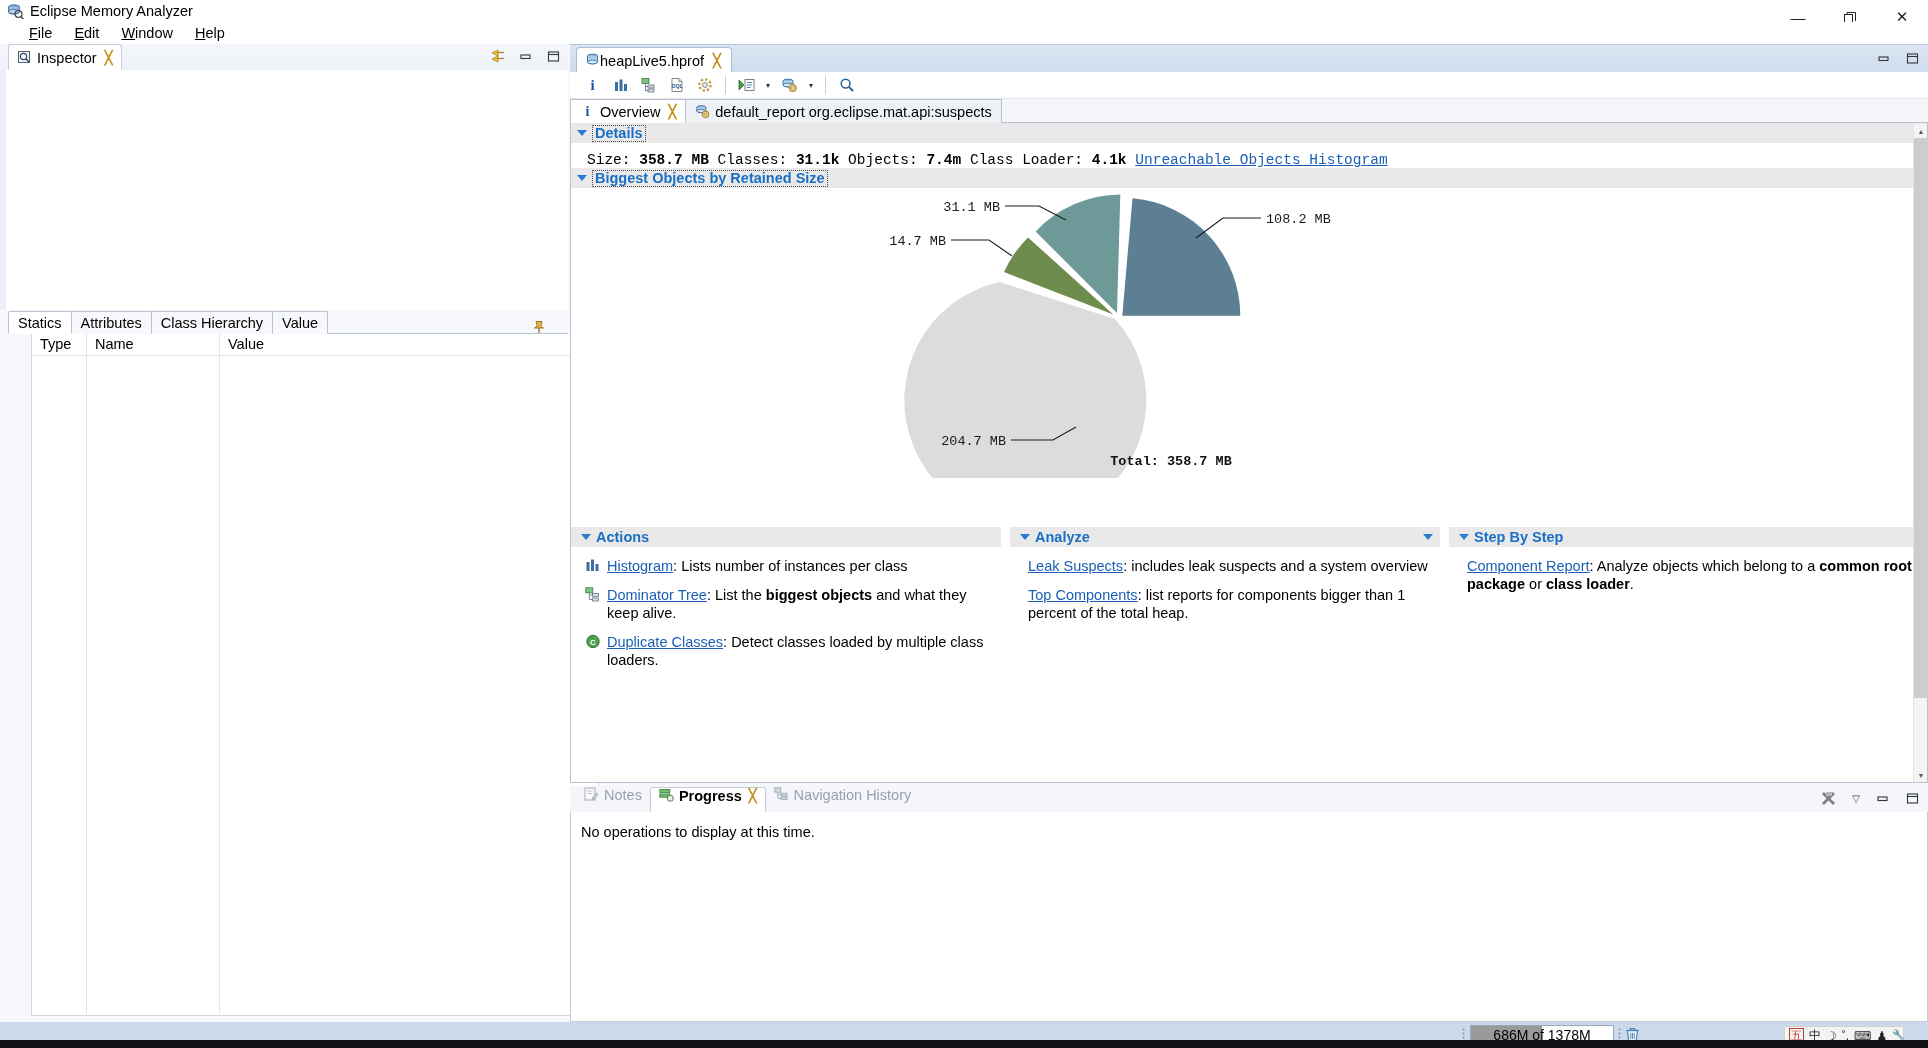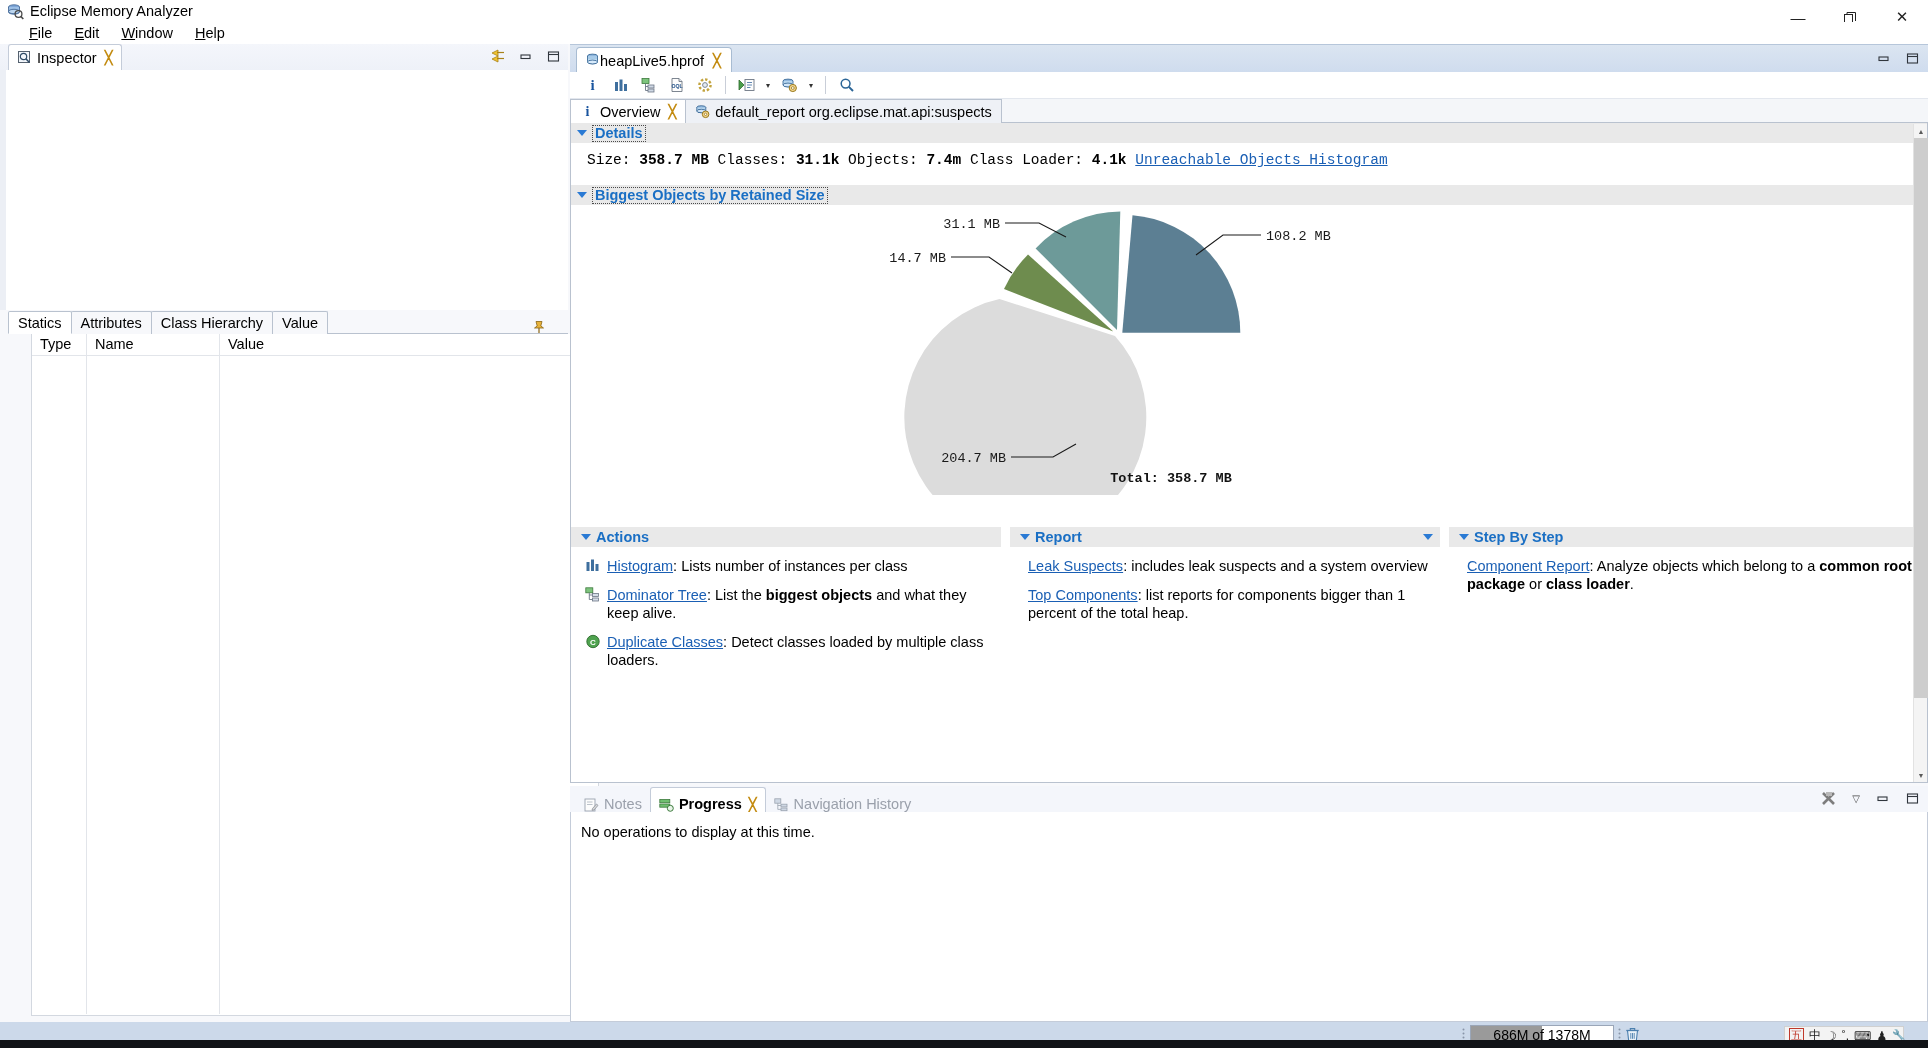--- a/index.html
+++ b/index.html
@@ -133,21 +133,21 @@
 
   
   .vscroll { position:absolute; right:1px; top:80px; width:14px; height:658px; background:#f4f4f4; border-left:1px solid #e2e2e2; }
   .vscroll .up, .vscroll .dn { width:14px; height:14px; display:flex; align-items:center; justify-content:center; font-size:7px; color:#5a5a5a; }
   .vscroll .dn { position:absolute; bottom:0; }
   .vscroll .thumb { position:absolute; top:14px; left:0; width:14px; height:560px; background:#cdcdcd; }
 
   
   .bottom-pane { position:absolute; left:570px; top:742px; width:1358px; height:236px; }
   .bot-tabbar { position:absolute; left:0; top:0; width:1358px; height:26px; background:#f4f6fb; display:flex; align-items:flex-end; padding-left:6px; }
-  .btab { height:25px; display:flex; align-items:flex-end; padding:0 8px; font-size:14.5px; color:#9aa0ab; }
+  .btab { height:25px; display:flex; align-items:flex-start; padding:0 8px; font-size:14.5px; color:#9aa0ab; }
   .btab.active { color:#000; font-weight:bold; background:#ffffff; border:1px solid #c4ccd9; border-bottom:none; border-radius:3px 3px 0 0; }
   .btab .bico { width:15px; height:14px; margin-right:5px; position:relative; }
   .btab .close { margin-left:7px; color:#c38b10; font-size:13px; font-weight:bold; }
   .bot-tools { position:absolute; right:8px; top:4px; display:flex; gap:15px; align-items:center; }
   .bot-body { position:absolute; left:0; top:26px; width:1358px; height:210px; background:#fff; border:1px solid #c4ccd9; border-top:none; padding:12px 0 0 10px; font-size:14.5px; }
 
   
   .statusbar { position:absolute; left:0; top:1022px; width:1928px; height:26px; background:#ccd9ea; display:flex; align-items:center; }
   .heapbar { position:absolute; left:1470px; top:3px; width:144px; height:20px; background:#ffffff; border:1px solid #9aa6b8; display:flex; align-items:center; justify-content:center; font-size:14px; color:#000; }
   .heapbar .fill { position:absolute; left:0; top:0; bottom:0; width:72px; background:#9a9a9a; }
@@ -398,21 +398,21 @@
         <b>358.7 MB</b>
         <span>Classes:</span>
         <b>31.1k</b>
         <span>Objects:</span>
         <b>7.4m</b>
         <span>Class Loader:</span>
         <b>4.1k</b>
         <span class="lnk">Unreachable Objects Histogram</span>
       </div>
 
-      <div class="section-hdr" style="margin-top:17px">
+      <div class="section-hdr" style="margin-top:0">
         <span class="tri"></span>
         <span class="lbl">Biggest Objects by Retained Size</span>
       </div>
 
       <div class="chartblock">
         <svg width="1356" height="290" viewBox="0 0 1356 290">
 
           <path d="M 547.6 129.3 L 662.3 124.8 A 115 115 0 0 1 661.0 141.7 L 547.6 129.3 Z" fill="none"></path>
           <g>
             <path d="M 551.3 127.8
@@ -499,21 +499,21 @@
               </span>
               <span class="txt"><span class="lnk">Duplicate Classes</span><span>: </span><span>Detect classes loaded by multiple class loaders.</span></span>
             </div>
 
           </div>
         </div>
 
         <div class="tri-col" style="width:430px;margin-left:9px">
           <div class="hdr">
             <span class="tri"></span>
-            <span>Report</span>
+            <span>Analyze</span>
             <span class="caret"></span>
           </div>
           <div class="itemlist" style="padding-left:18px">
             <div class="item">
               <span class="txt"><span class="lnk">Leak Suspects</span><span>: </span><span>includes leak suspects and a system overview</span></span>
             </div>
             <div class="item">
               <span class="txt"><span class="lnk">Top Components</span><span>: </span><span>list reports for components bigger than 1 percent of the total heap.</span></span>
             </div>
           </div>

